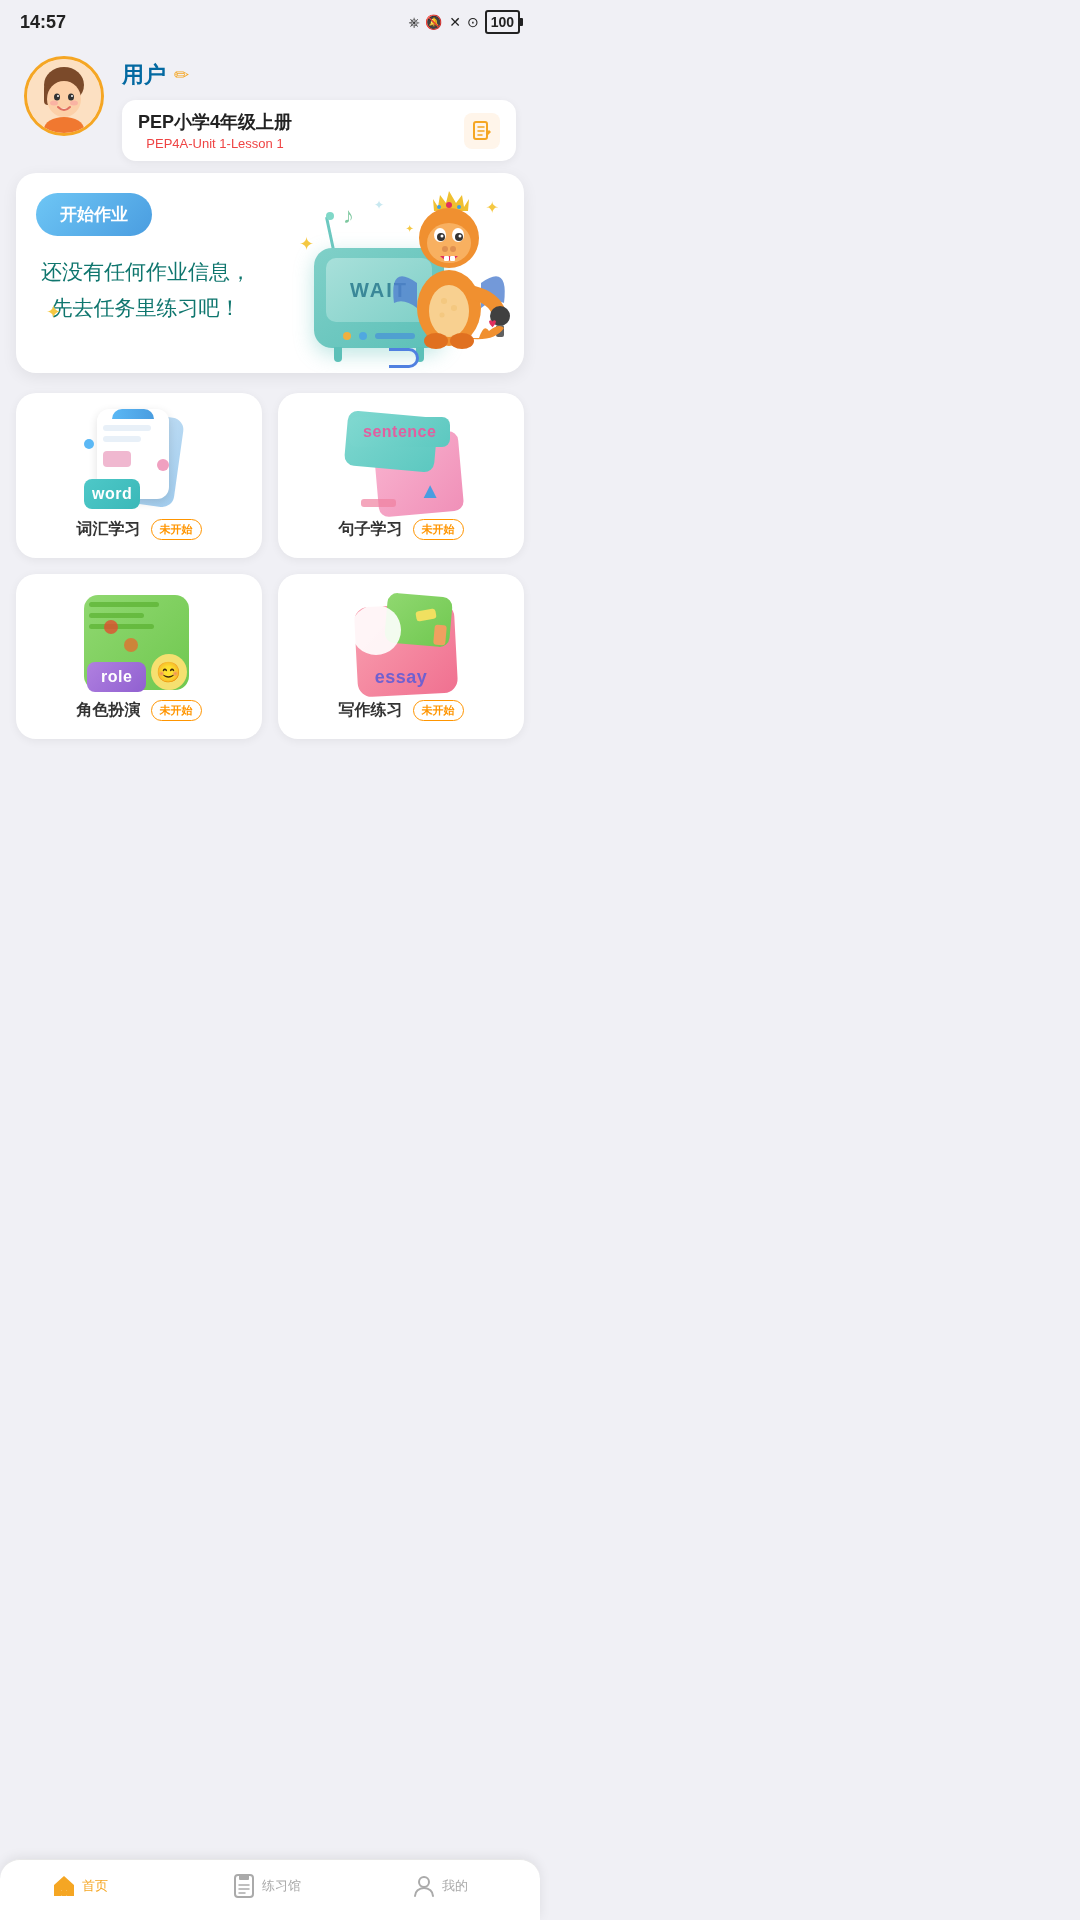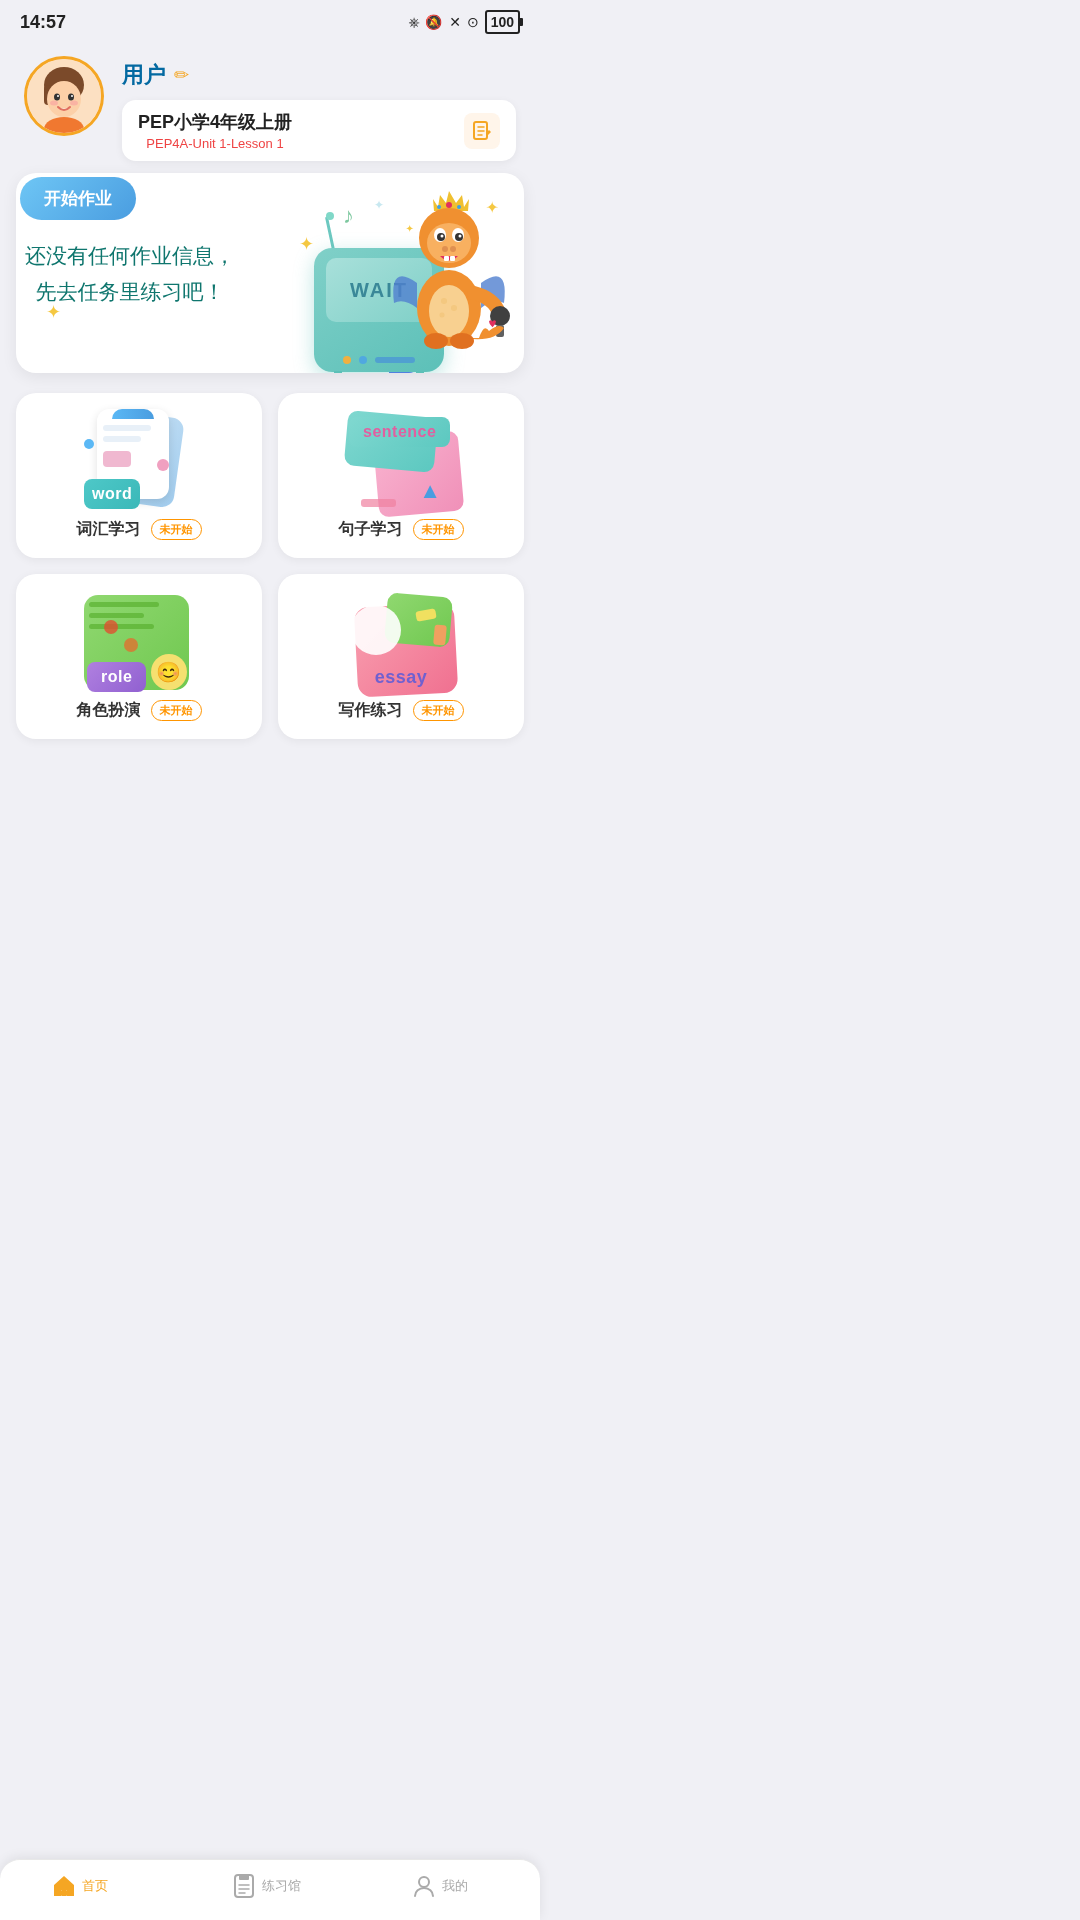--- a/index.html
+++ b/index.html
@@ -129,21 +129,21 @@
       color: #f5a623;
       font-size: 18px;
       flex-shrink: 0;
     }
 
     
     .homework-card {
       margin: 0 16px 20px;
       background: white;
       border-radius: 20px;
-      padding: 4px;
+      padding: 20px;
       box-shadow: 0 4px 16px rgba(0,0,0,0.07);
       position: relative;
       min-height: 200px;
       overflow: hidden;
     }
     .start-btn {
       background: linear-gradient(135deg, #6ec6f5, #4a9de0);
       color: white;
       border: none;
       border-radius: 24px;
@@ -545,21 +545,21 @@
   <div style="position:absolute; right:20px; top:20px; width:230px; height:190px;">
 
     <div style="position:absolute; left:40px; top:55px;">
 
       <div style="position:absolute; top:-32px; left:18px; width:3px; height:34px; background:#6cc8c0; border-radius:2px; transform:rotate(-12deg); transform-origin: bottom center;"></div>
       <div style="position:absolute; top:-28px; right:14px; width:3px; height:30px; background:#6cc8c0; border-radius:2px; transform:rotate(12deg); transform-origin: bottom center;"></div>
 
       <div style="position:absolute; top:-36px; left:12px; width:8px; height:8px; background:#80d8c8; border-radius:50%;"></div>
       <div style="position:absolute; top:-30px; right:8px; width:8px; height:8px; background:#80d8c8; border-radius:50%;"></div>
 
-      <div style="width:130px; height:124px; background:linear-gradient(145deg, #80d0c8, #5cc0b8); border-radius:18px; position:relative; box-shadow: 0 6px 20px rgba(92,192,184,0.4);">
+      <div style="width:130px; height:100px; background:linear-gradient(145deg, #80d0c8, #5cc0b8); border-radius:18px; position:relative; box-shadow: 0 6px 20px rgba(92,192,184,0.4);">
 
         <div style="position:absolute; top:10px; left:12px; width:106px; height:64px; background:linear-gradient(145deg, #a8e0da, #80d0c8); border-radius:10px; display:flex; align-items:center; justify-content:center; font-size:20px; font-weight:900; color:#3a8898; letter-spacing:2px;">WAIT</div>
 
         <div style="position:absolute; bottom:8px; left:50%; transform:translateX(-50%); display:flex; gap:8px;">
           <div style="width:8px; height:8px; border-radius:50%; background:#f0b040;"></div>
           <div style="width:8px; height:8px; border-radius:50%; background:#50a8e0;"></div>
           <div style="width:40px; height:6px; border-radius:4px; background:#50a0d0; margin-top:1px;"></div>
         </div>
 
         <div style="position:absolute; bottom:-14px; left:20px; width:8px; height:15px; background:#5cc0b8; border-radius:0 0 4px 4px;"></div>

